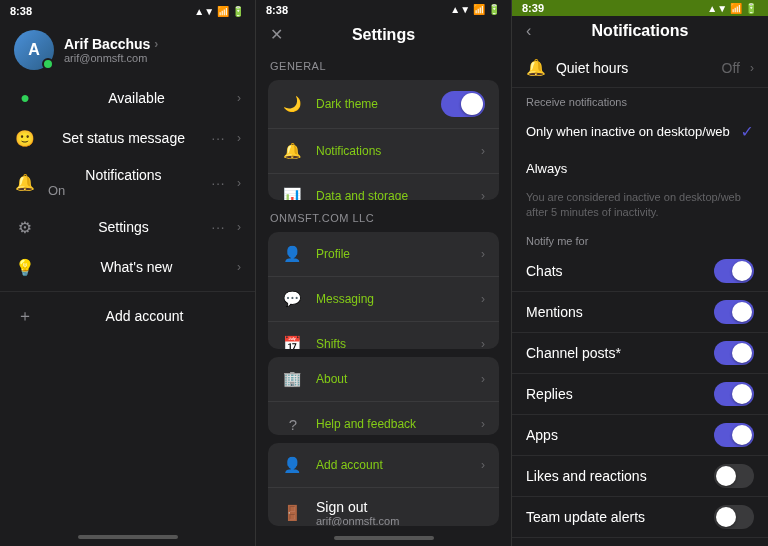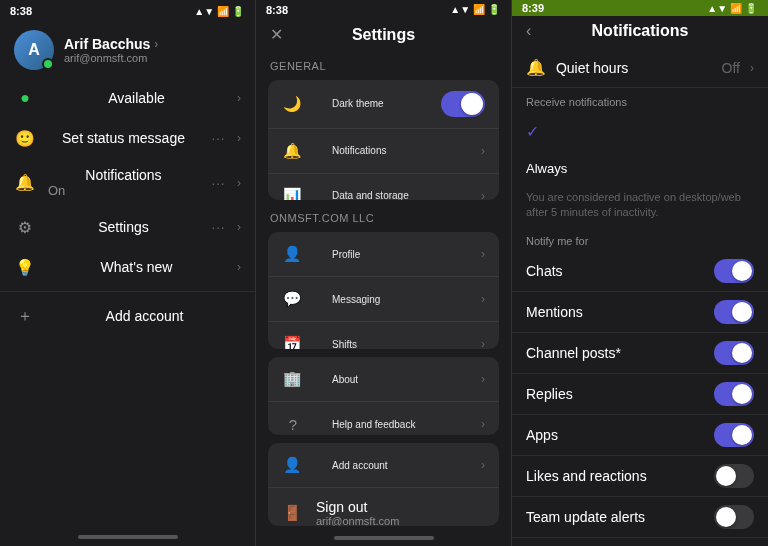--- a/index.html
+++ b/index.html
@@ -158,21 +158,21 @@
     }
     .settings-icon {
       width: 22px;
       height: 22px;
       display: flex;
       align-items: center;
       justify-content: center;
       font-size: 15px;
       color: #8e8e93;
     }
-    .settings-label { flex: 1; font-size: 10px; color: #e5e5e5; margin-left: 16px; }
+    .settings-label { flex: 1; font-size: 12px; color: #84cc16; }
     .settings-chevron { color: #636366; font-size: 12px; }
 
     
     .toggle {
       width: 44px;
       height: 26px;
       border-radius: 13px;
       background: #5856d6;
       position: relative;
       flex-shrink: 0;
@@ -527,20 +527,21 @@
   <div class="notif-quiet-hours">
     <span class="notif-quiet-icon">🔔</span>
     <span class="notif-quiet-label">Quiet hours</span>
     <span class="notif-quiet-value">Off</span>
     <span class="notif-quiet-chevron">›</span>
   </div>
 
   <div class="receive-label">Receive notifications</div>
 
   <div class="notif-option">
+    <span class="notif-option-label">Only when inactive on desktop/web</span>
     <span class="checkmark">✓</span>
   </div>
 
   <div class="notif-option">
     <span class="notif-option-label">Always</span>
   </div>
 
   <div class="notif-info">You are considered inactive on desktop/web after 5 minutes of inactivity.</div>
 
   <div class="notify-for-label">Notify me for</div>

